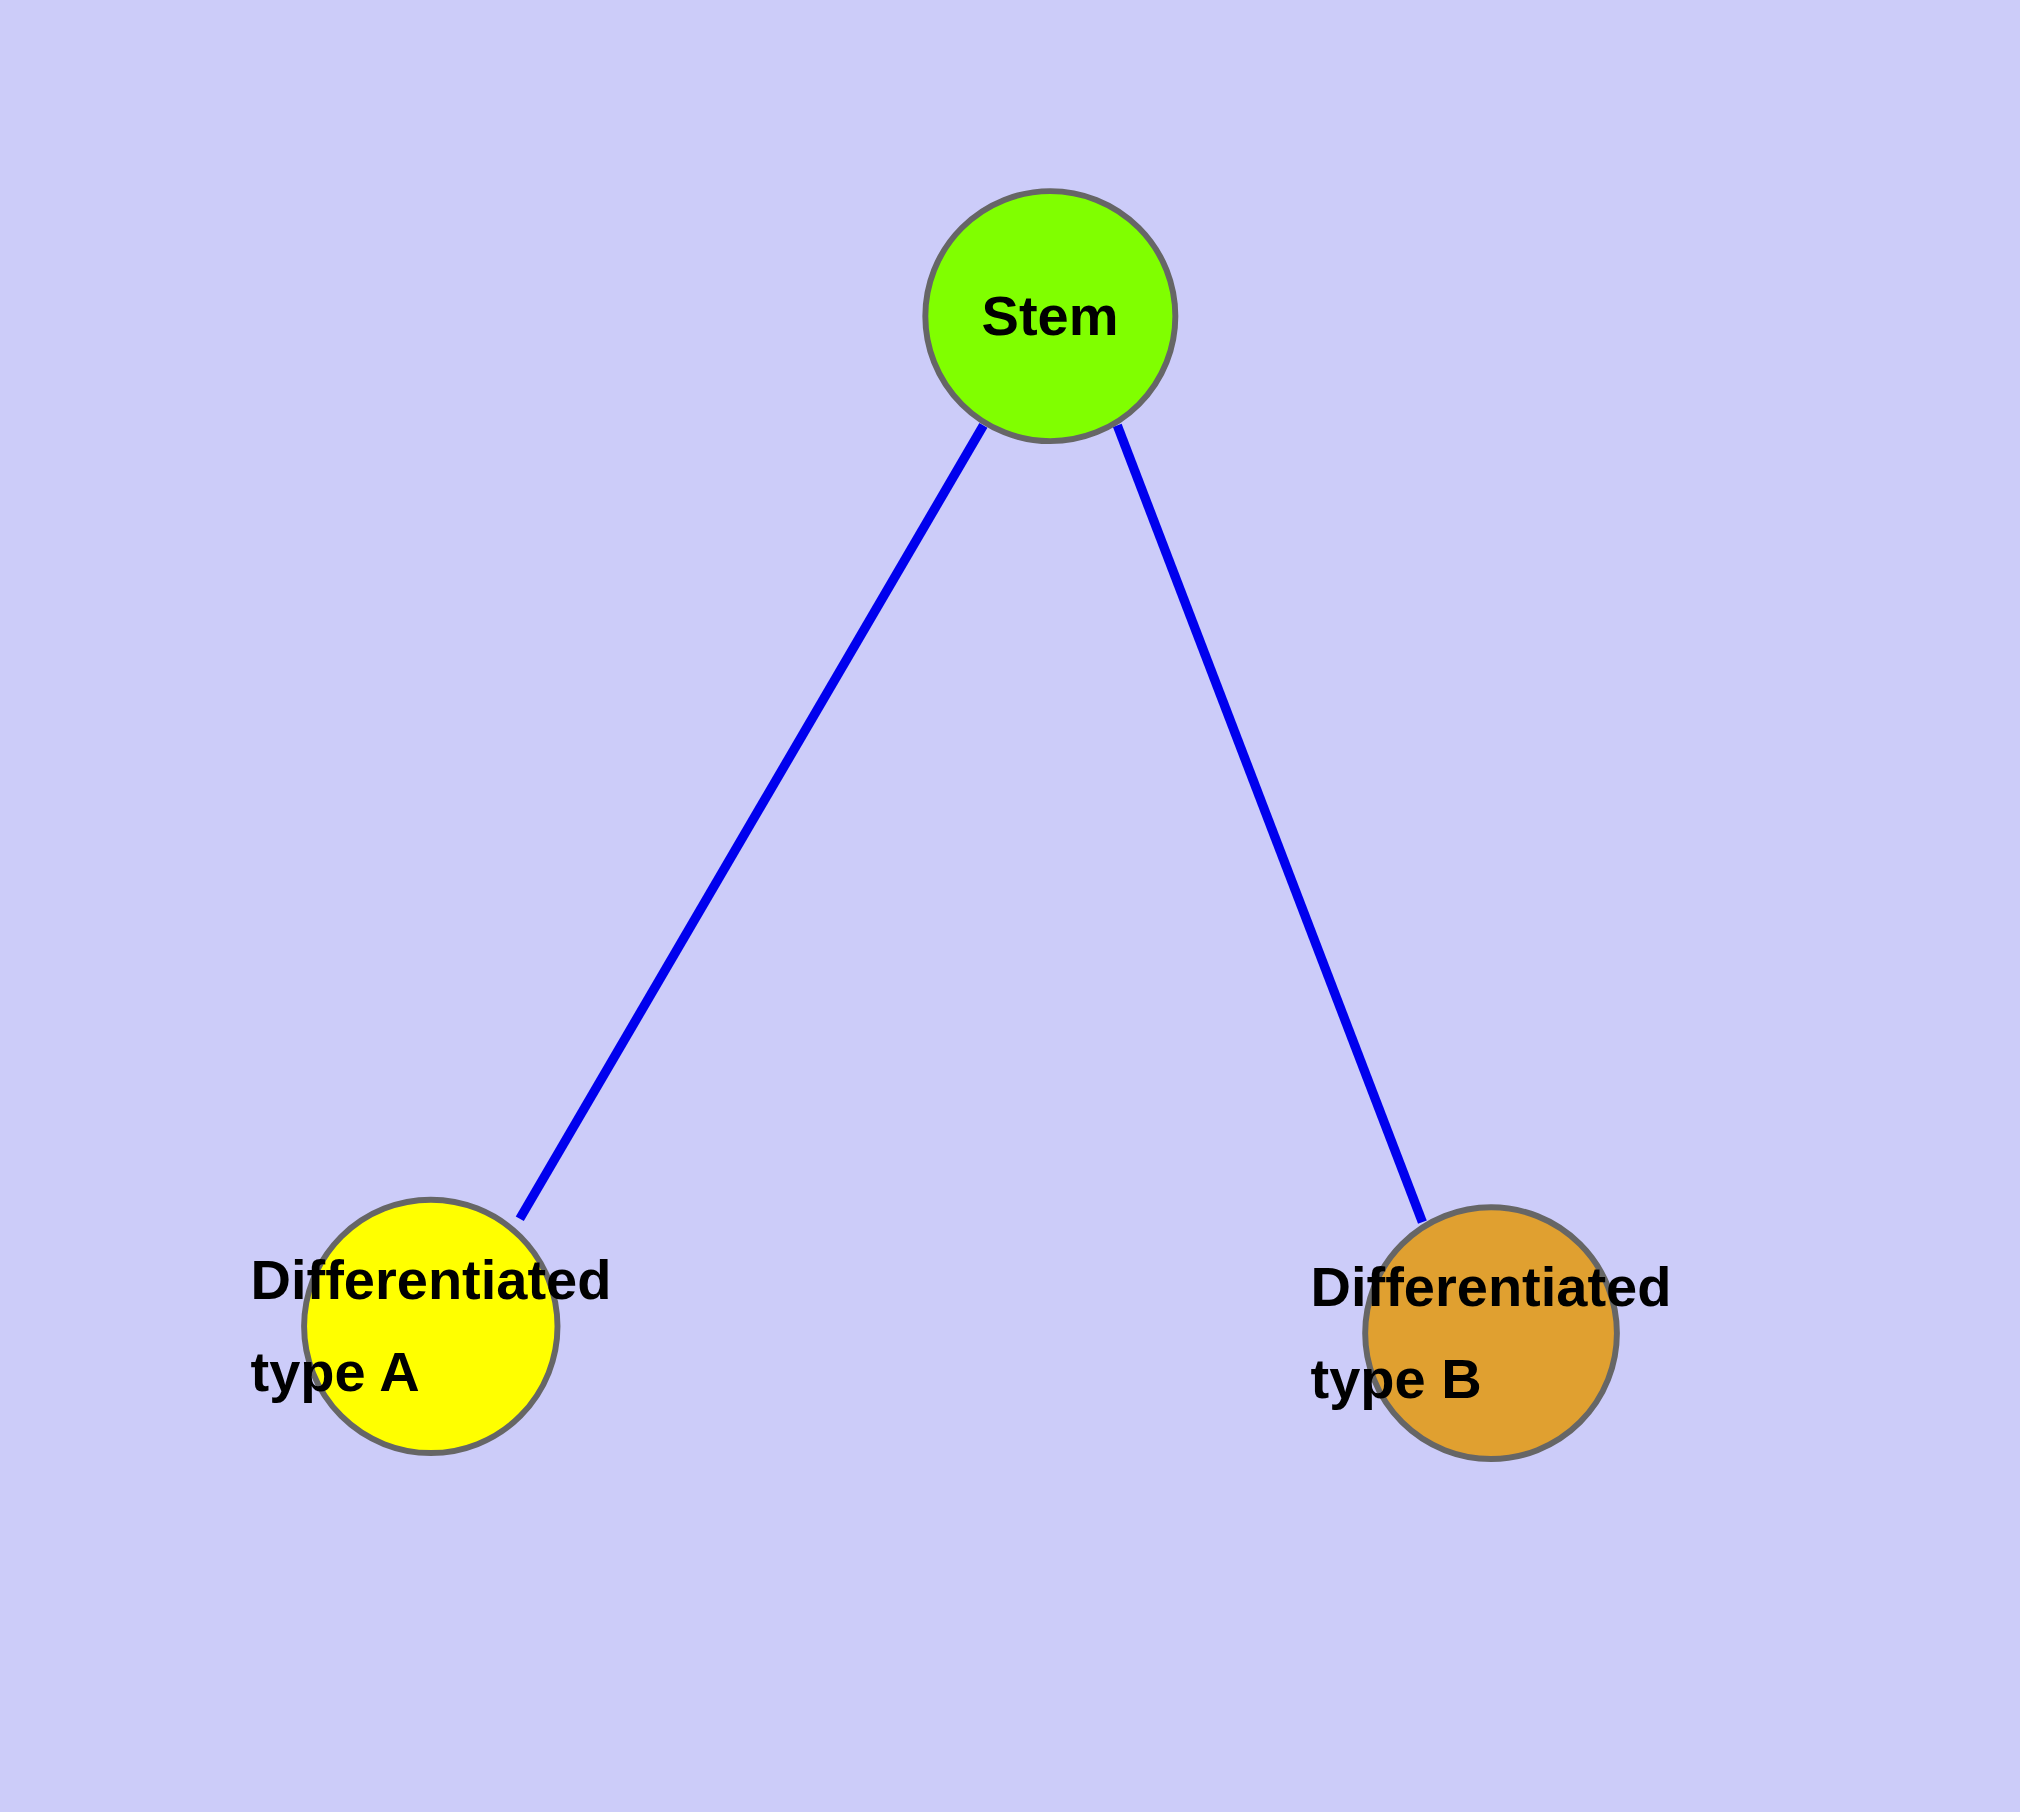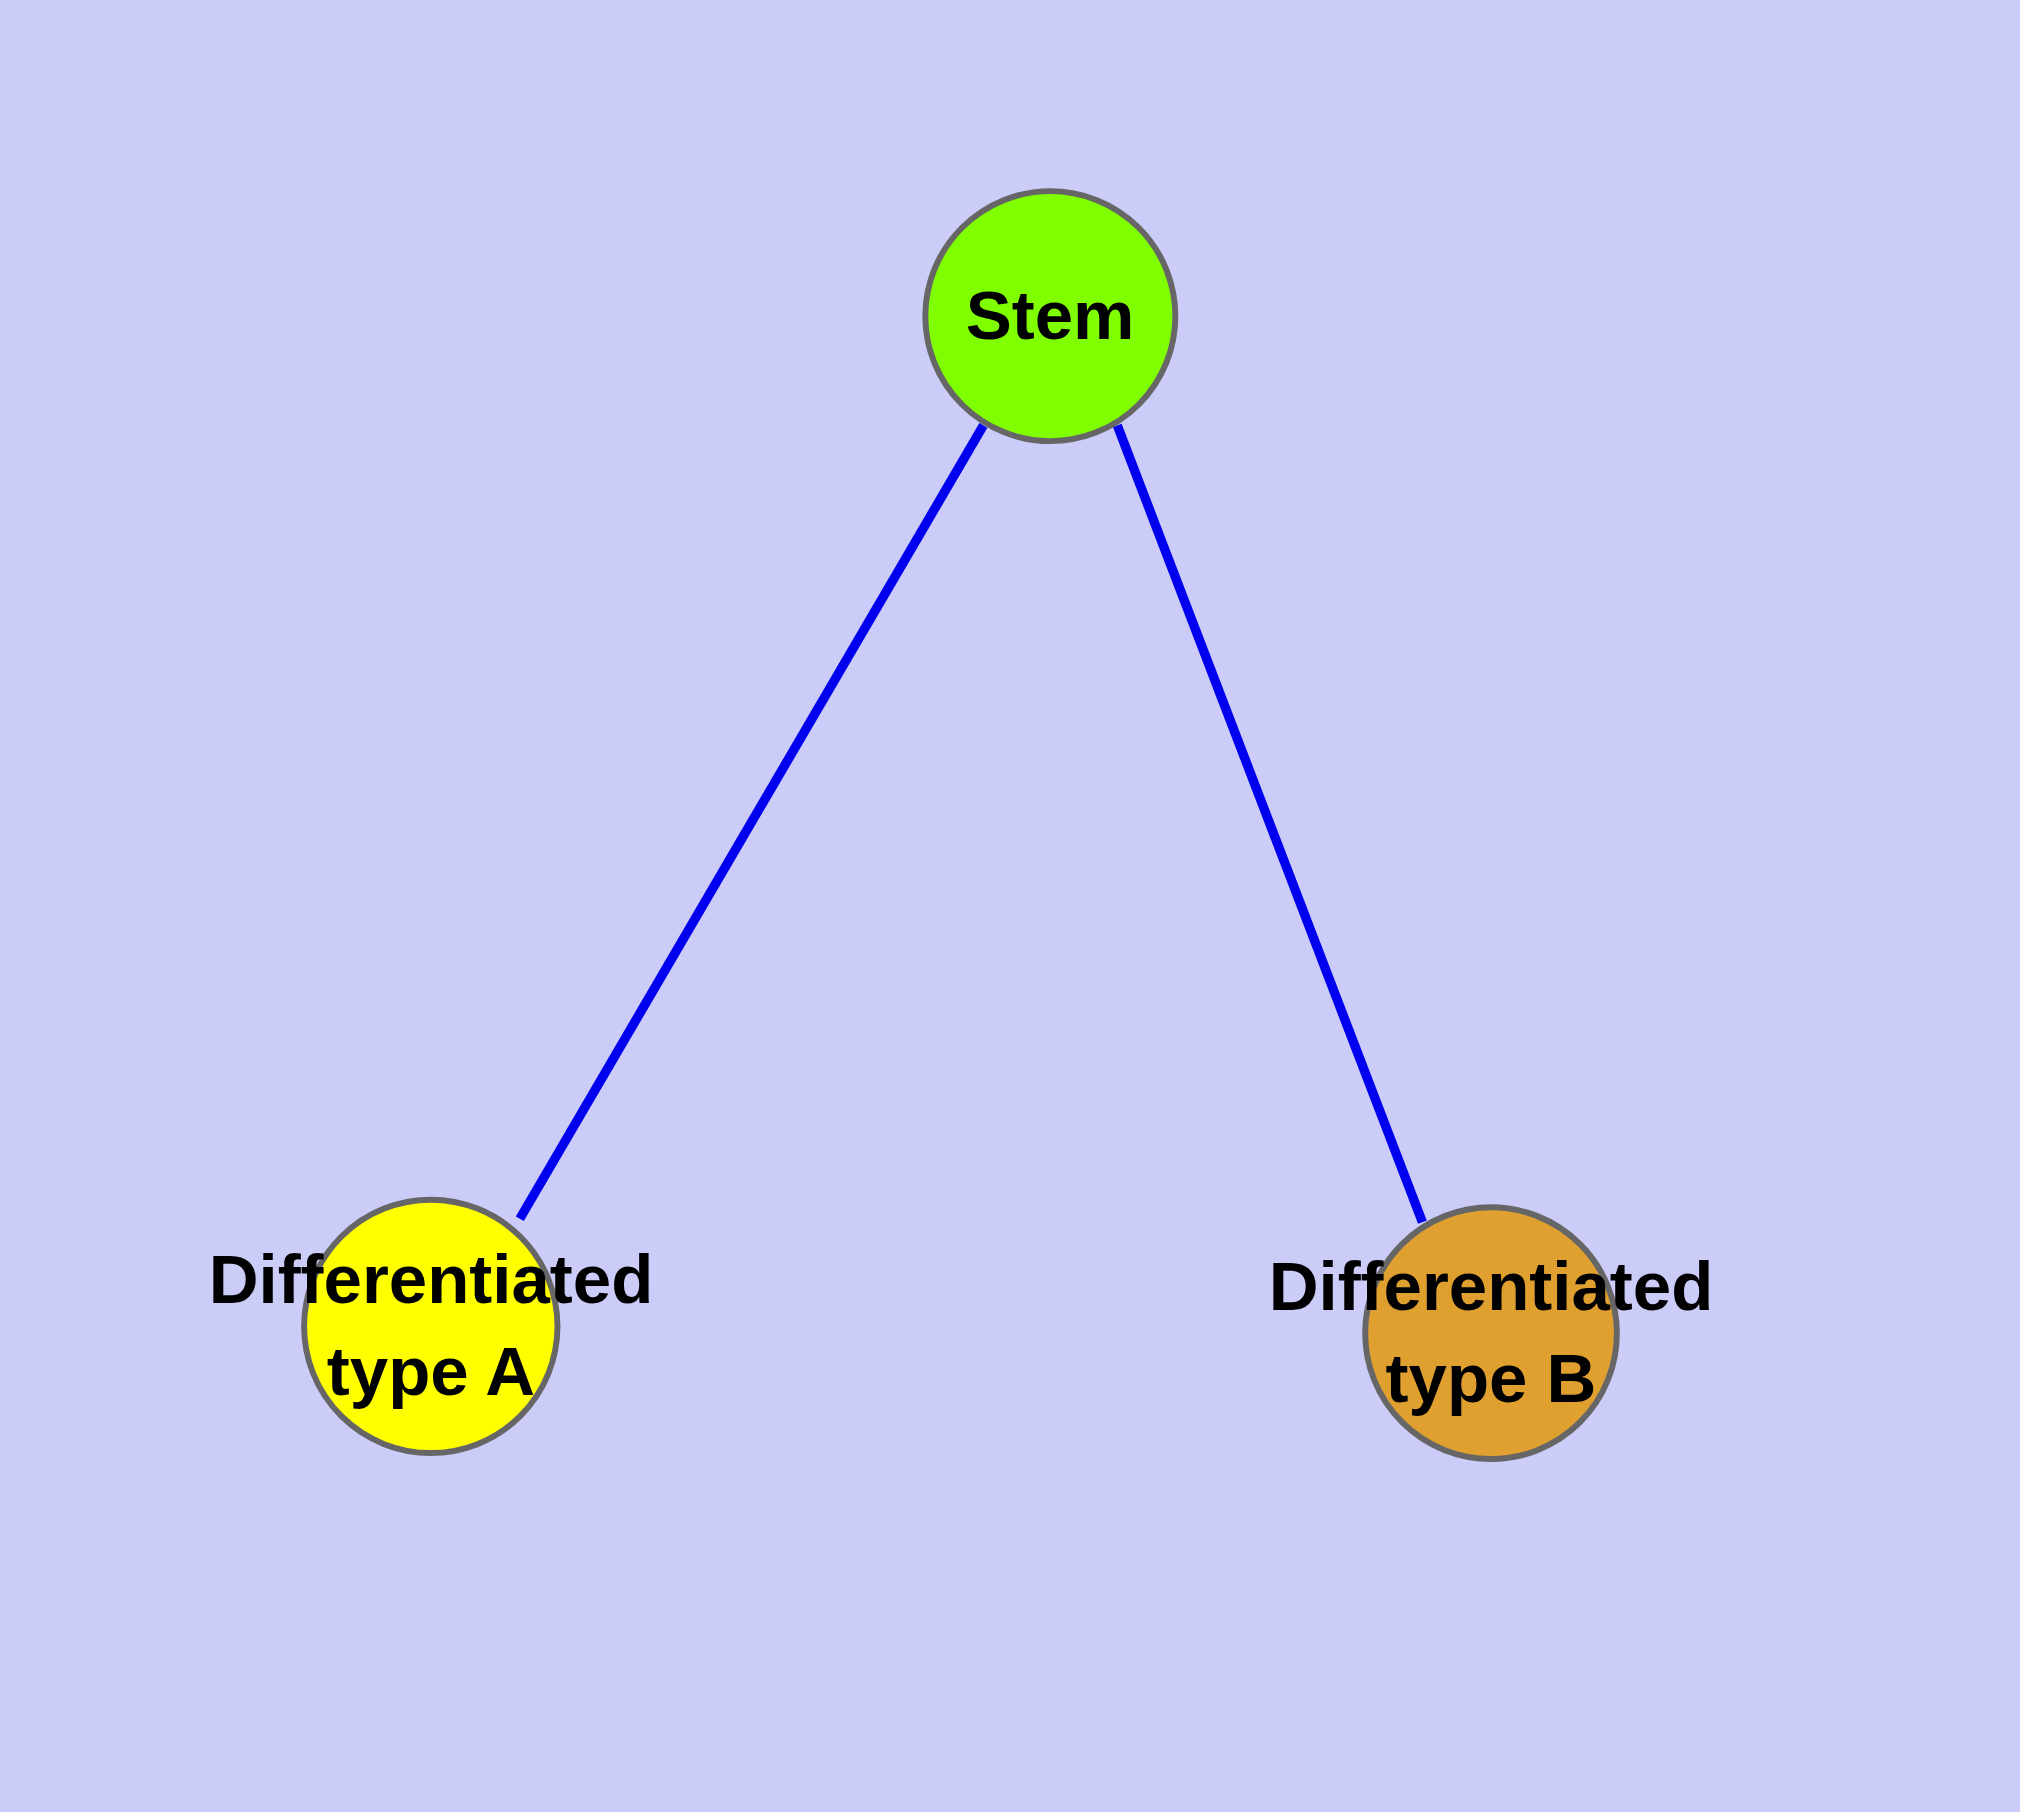--- a/index.html
+++ b/index.html
@@ -17,24 +17,23 @@
   }
   #graph-svg {
     position: absolute;
     left: 0;
     top: 0;
     width: 2021px;
     height: 1812px;
   }
   .node-label {
     position: absolute;
-    text-align: center;
     font-family: "Liberation Sans", sans-serif;
     font-weight: bold;
-    font-size: 69px;
+    font-size: 56px;
     line-height: 92px;
     color: #000000;
     white-space: pre;
     transform: translate(-50%, -50%);
     pointer-events: none;
     letter-spacing: 0px;
   }
 </style>
 </head>
 <body>

